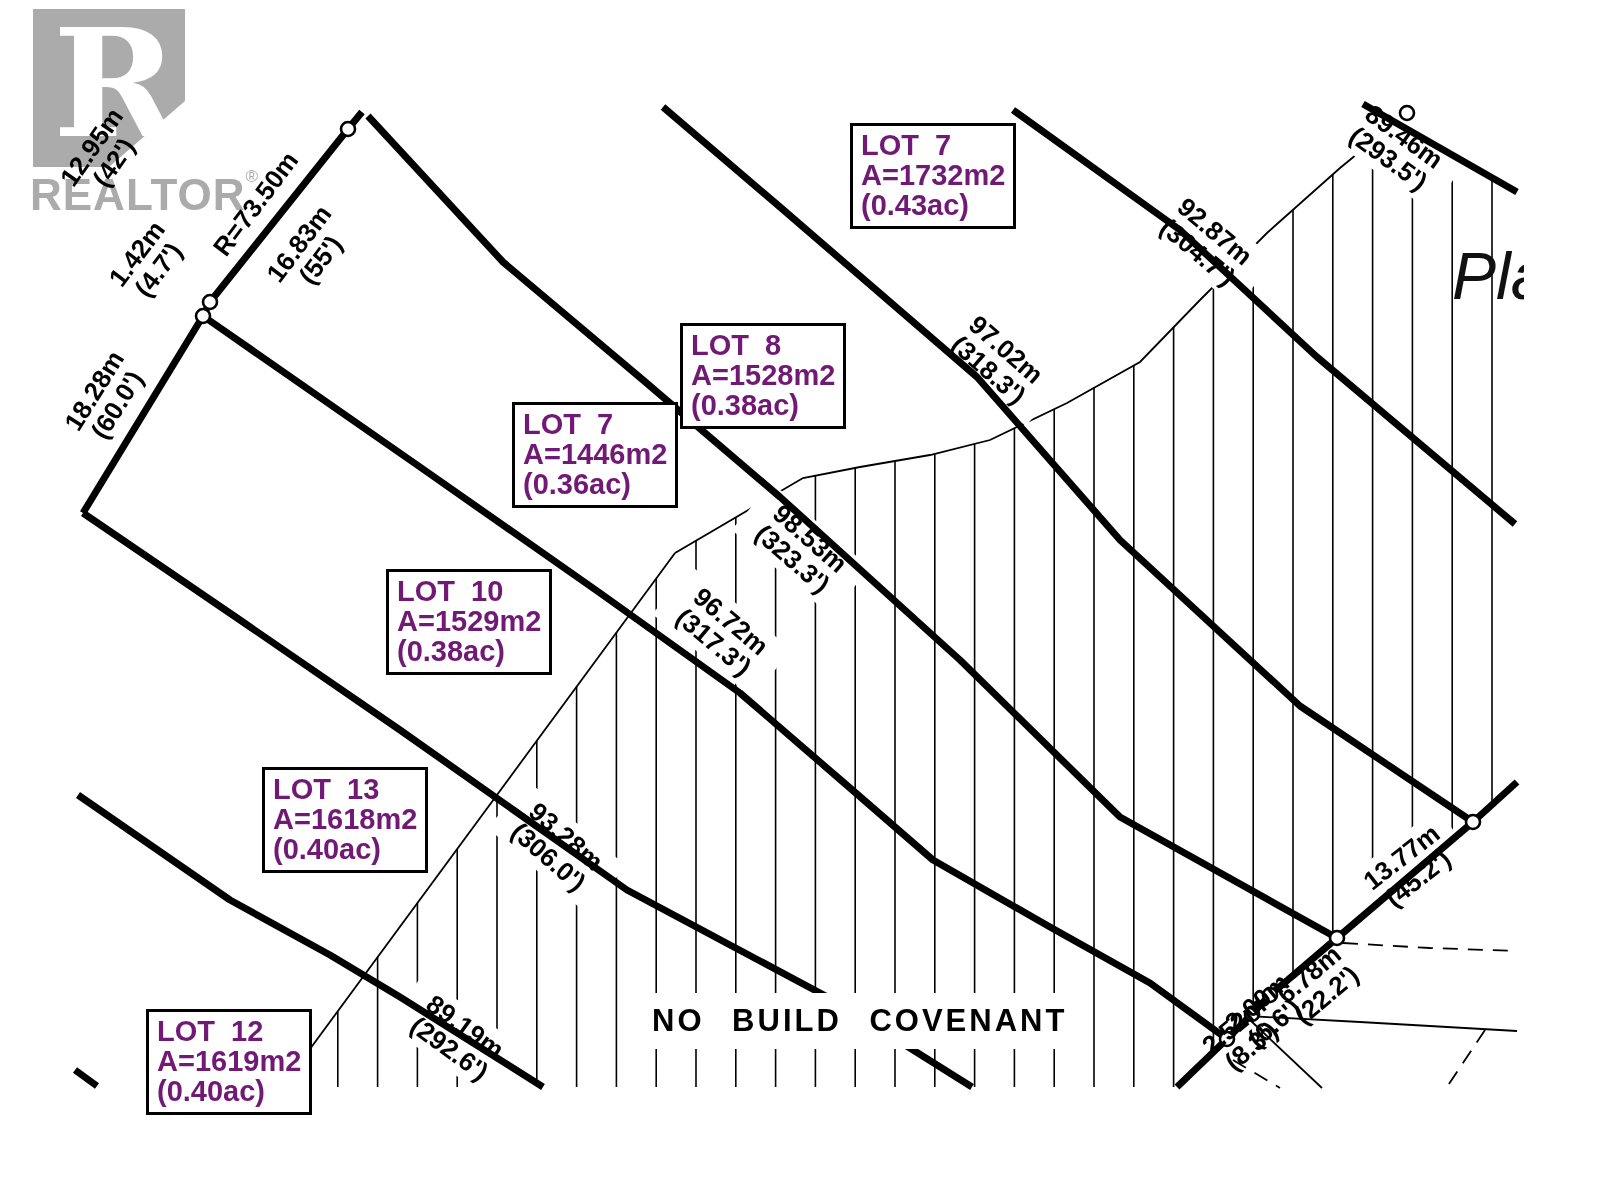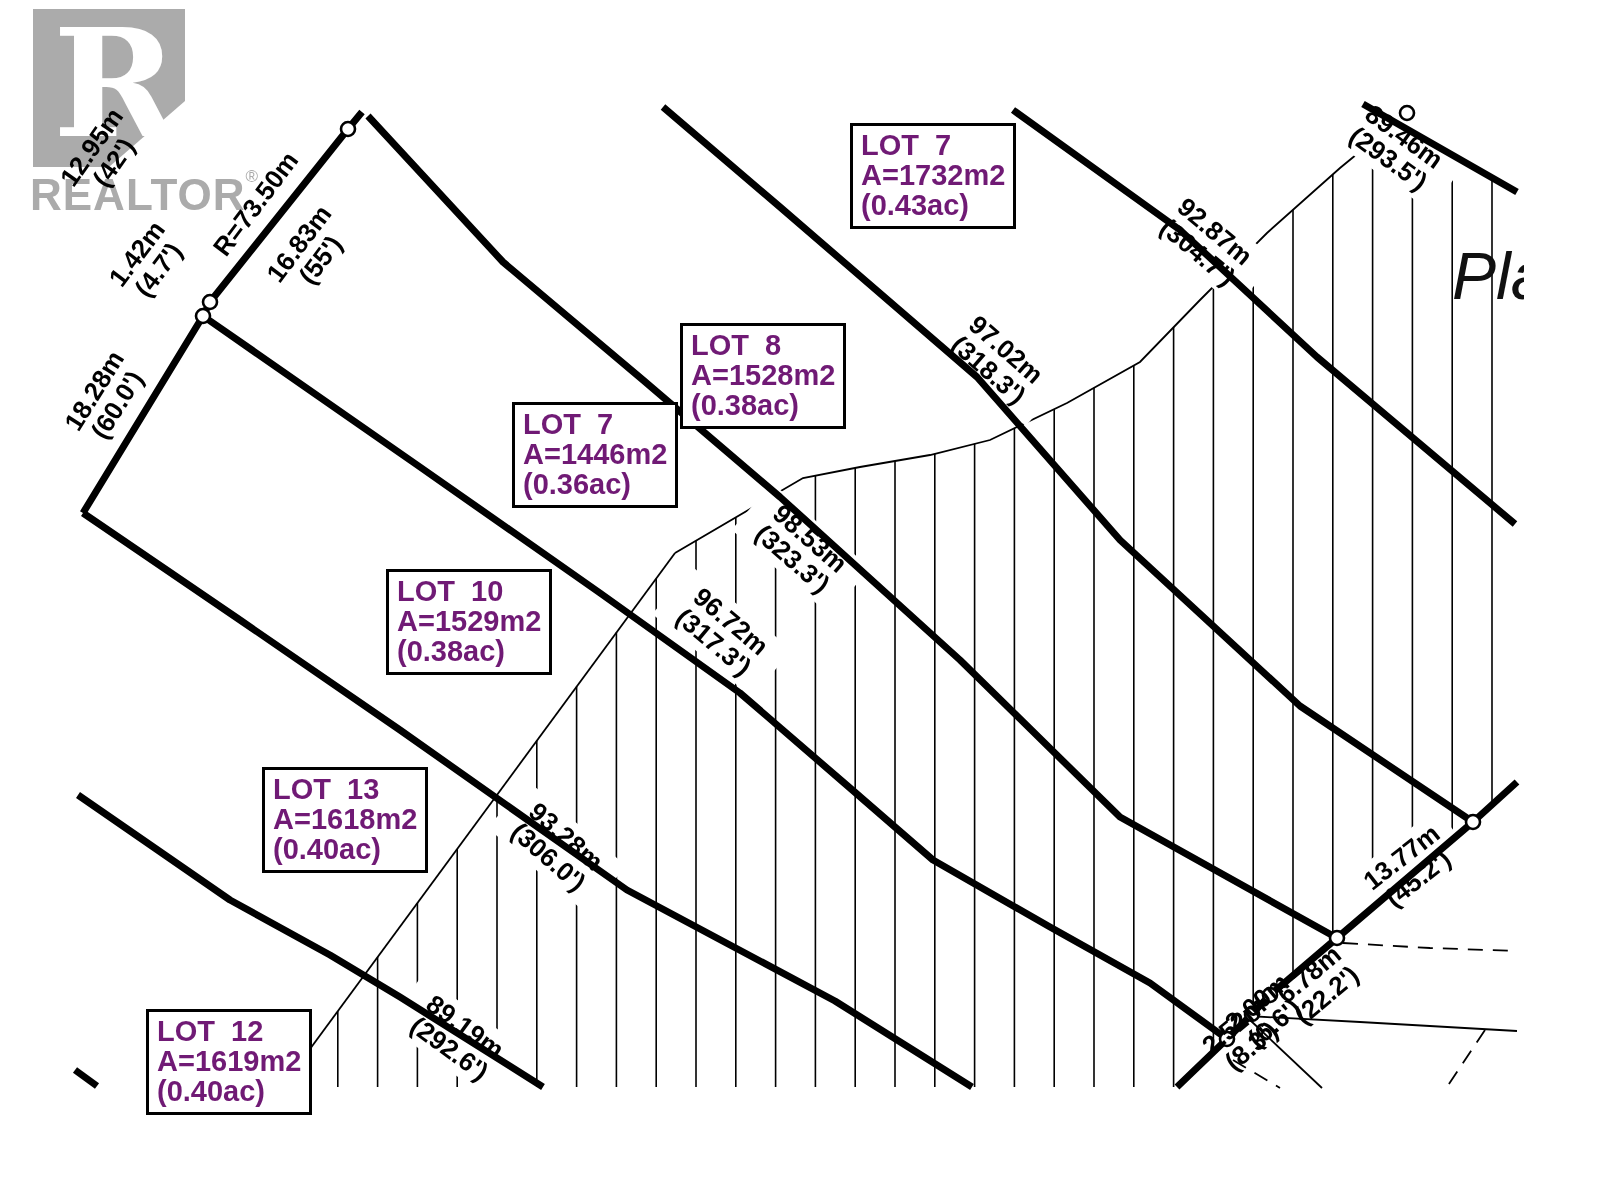--- a/index.html
+++ b/index.html
@@ -121,20 +121,21 @@
       <div class="dim-label" style="left: 1410px; top: 868px; transform: translate(-50%, -50%) rotate(-38deg);"><div>13.77m</div><div>(45.2')</div></div>
       <div class="dim-label" style="left: 1318px; top: 985px; transform: translate(-50%, -50%) rotate(-40deg);"><div>6.78m</div><div>(22.2')</div></div>
       <div class="dim-label" style="left: 1266px; top: 1013px; transform: translate(-50%, -50%) rotate(-40deg);"><div>2.00m</div><div>(6.6')</div></div>
       <div class="dim-label" style="left: 1243px; top: 1036px; transform: translate(-50%, -50%) rotate(-40deg);"><div>2.52m</div><div>(8.3')</div></div>
     </div>
 
   <div class="plan-name" style="left:1452px;top:238px;">Pla</div>
 
   <div class="right-clip"></div>
 
+  <div class="covenant" style="left:636px;top:993px;">NO BUILD COVENANT</div>
 
   <div id="boxes-layer">
       <div class="lot-box" style="left: 850px; top: 123px; min-width: 122px; min-height: 78px;"><div>LOT  7</div><div>A=1732m2</div><div>(0.43ac)</div></div>
       <div class="lot-box" style="left: 680px; top: 276px; min-width: 120px; min-height: 78px; margin-top: 47px;"><div>LOT  8</div><div>A=1528m2</div><div>(0.38ac)</div></div>
       <div class="lot-box" style="left: 512px; top: 402px; min-width: 120px; min-height: 78px;"><div>LOT  7</div><div>A=1446m2</div><div>(0.36ac)</div></div>
       <div class="lot-box" style="left: 386px; top: 569px; min-width: 120px; min-height: 78px;"><div>LOT  10</div><div>A=1529m2</div><div>(0.38ac)</div></div>
       <div class="lot-box" style="left: 262px; top: 767px; min-width: 118px; min-height: 78px;"><div>LOT  13</div><div>A=1618m2</div><div>(0.40ac)</div></div>
       <div class="lot-box" style="left: 146px; top: 1009px; min-width: 118px; min-height: 78px;"><div>LOT  12</div><div>A=1619m2</div><div>(0.40ac)</div></div>
     </div>
 </div>

